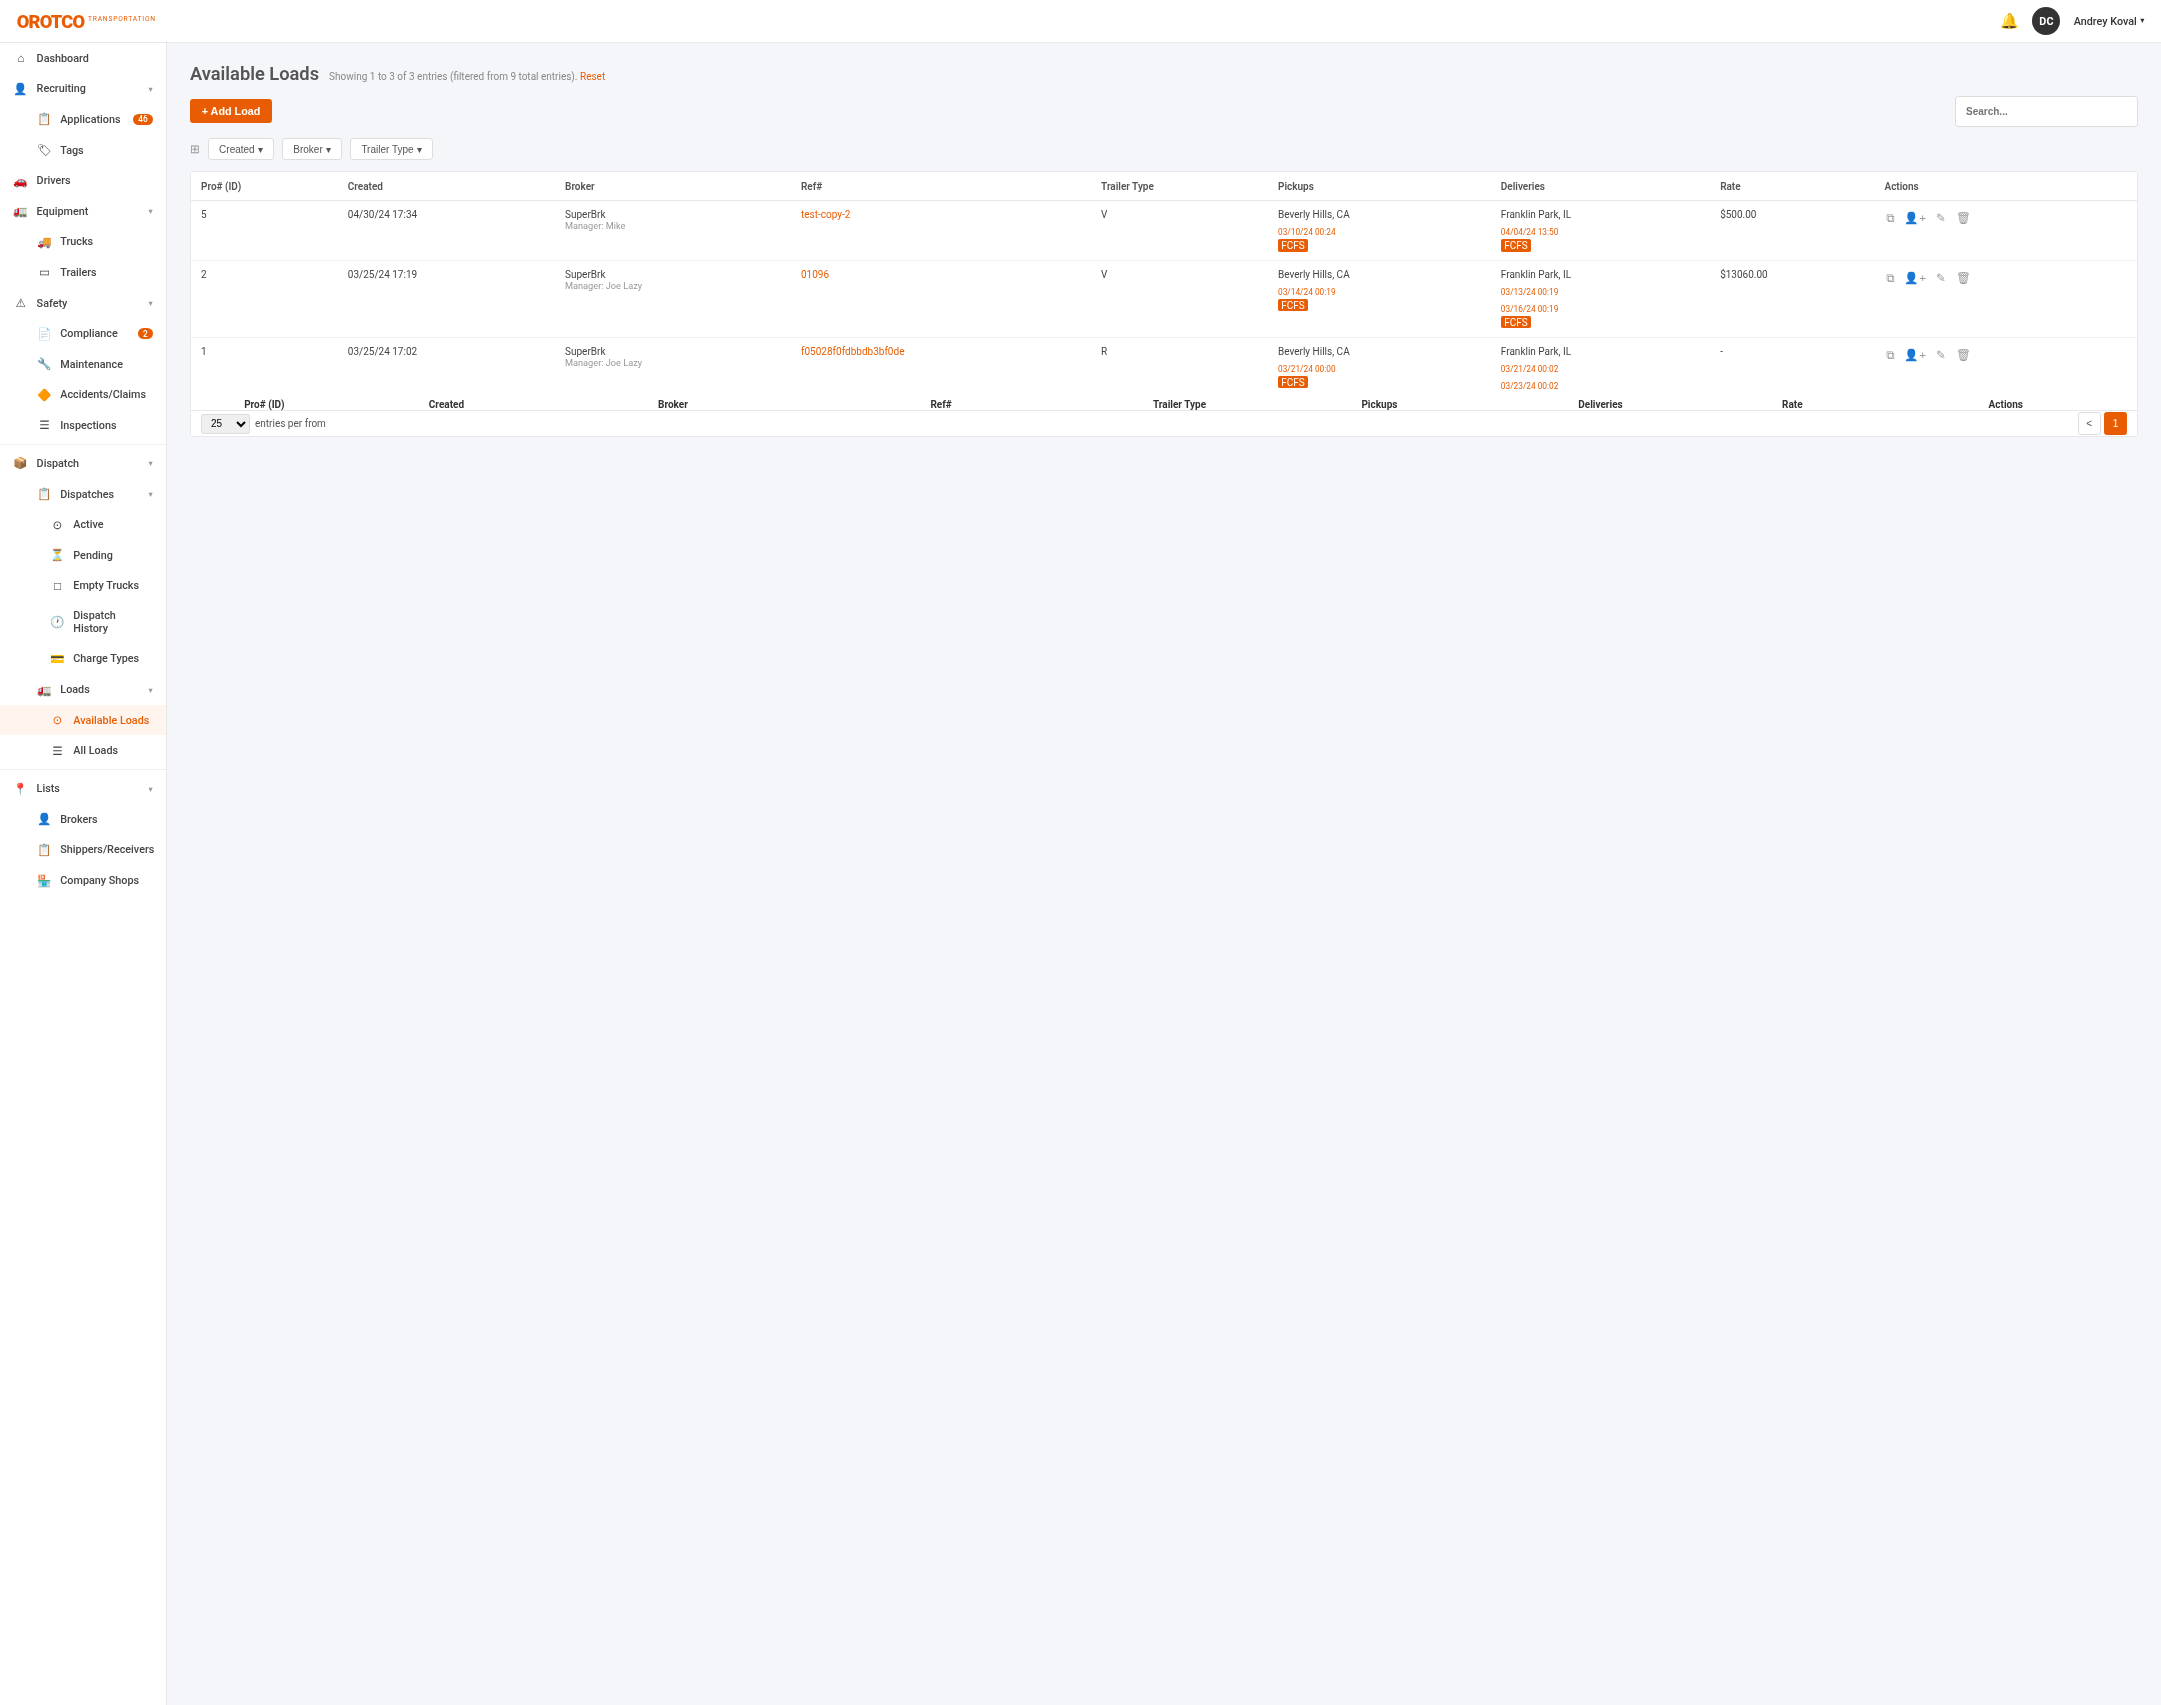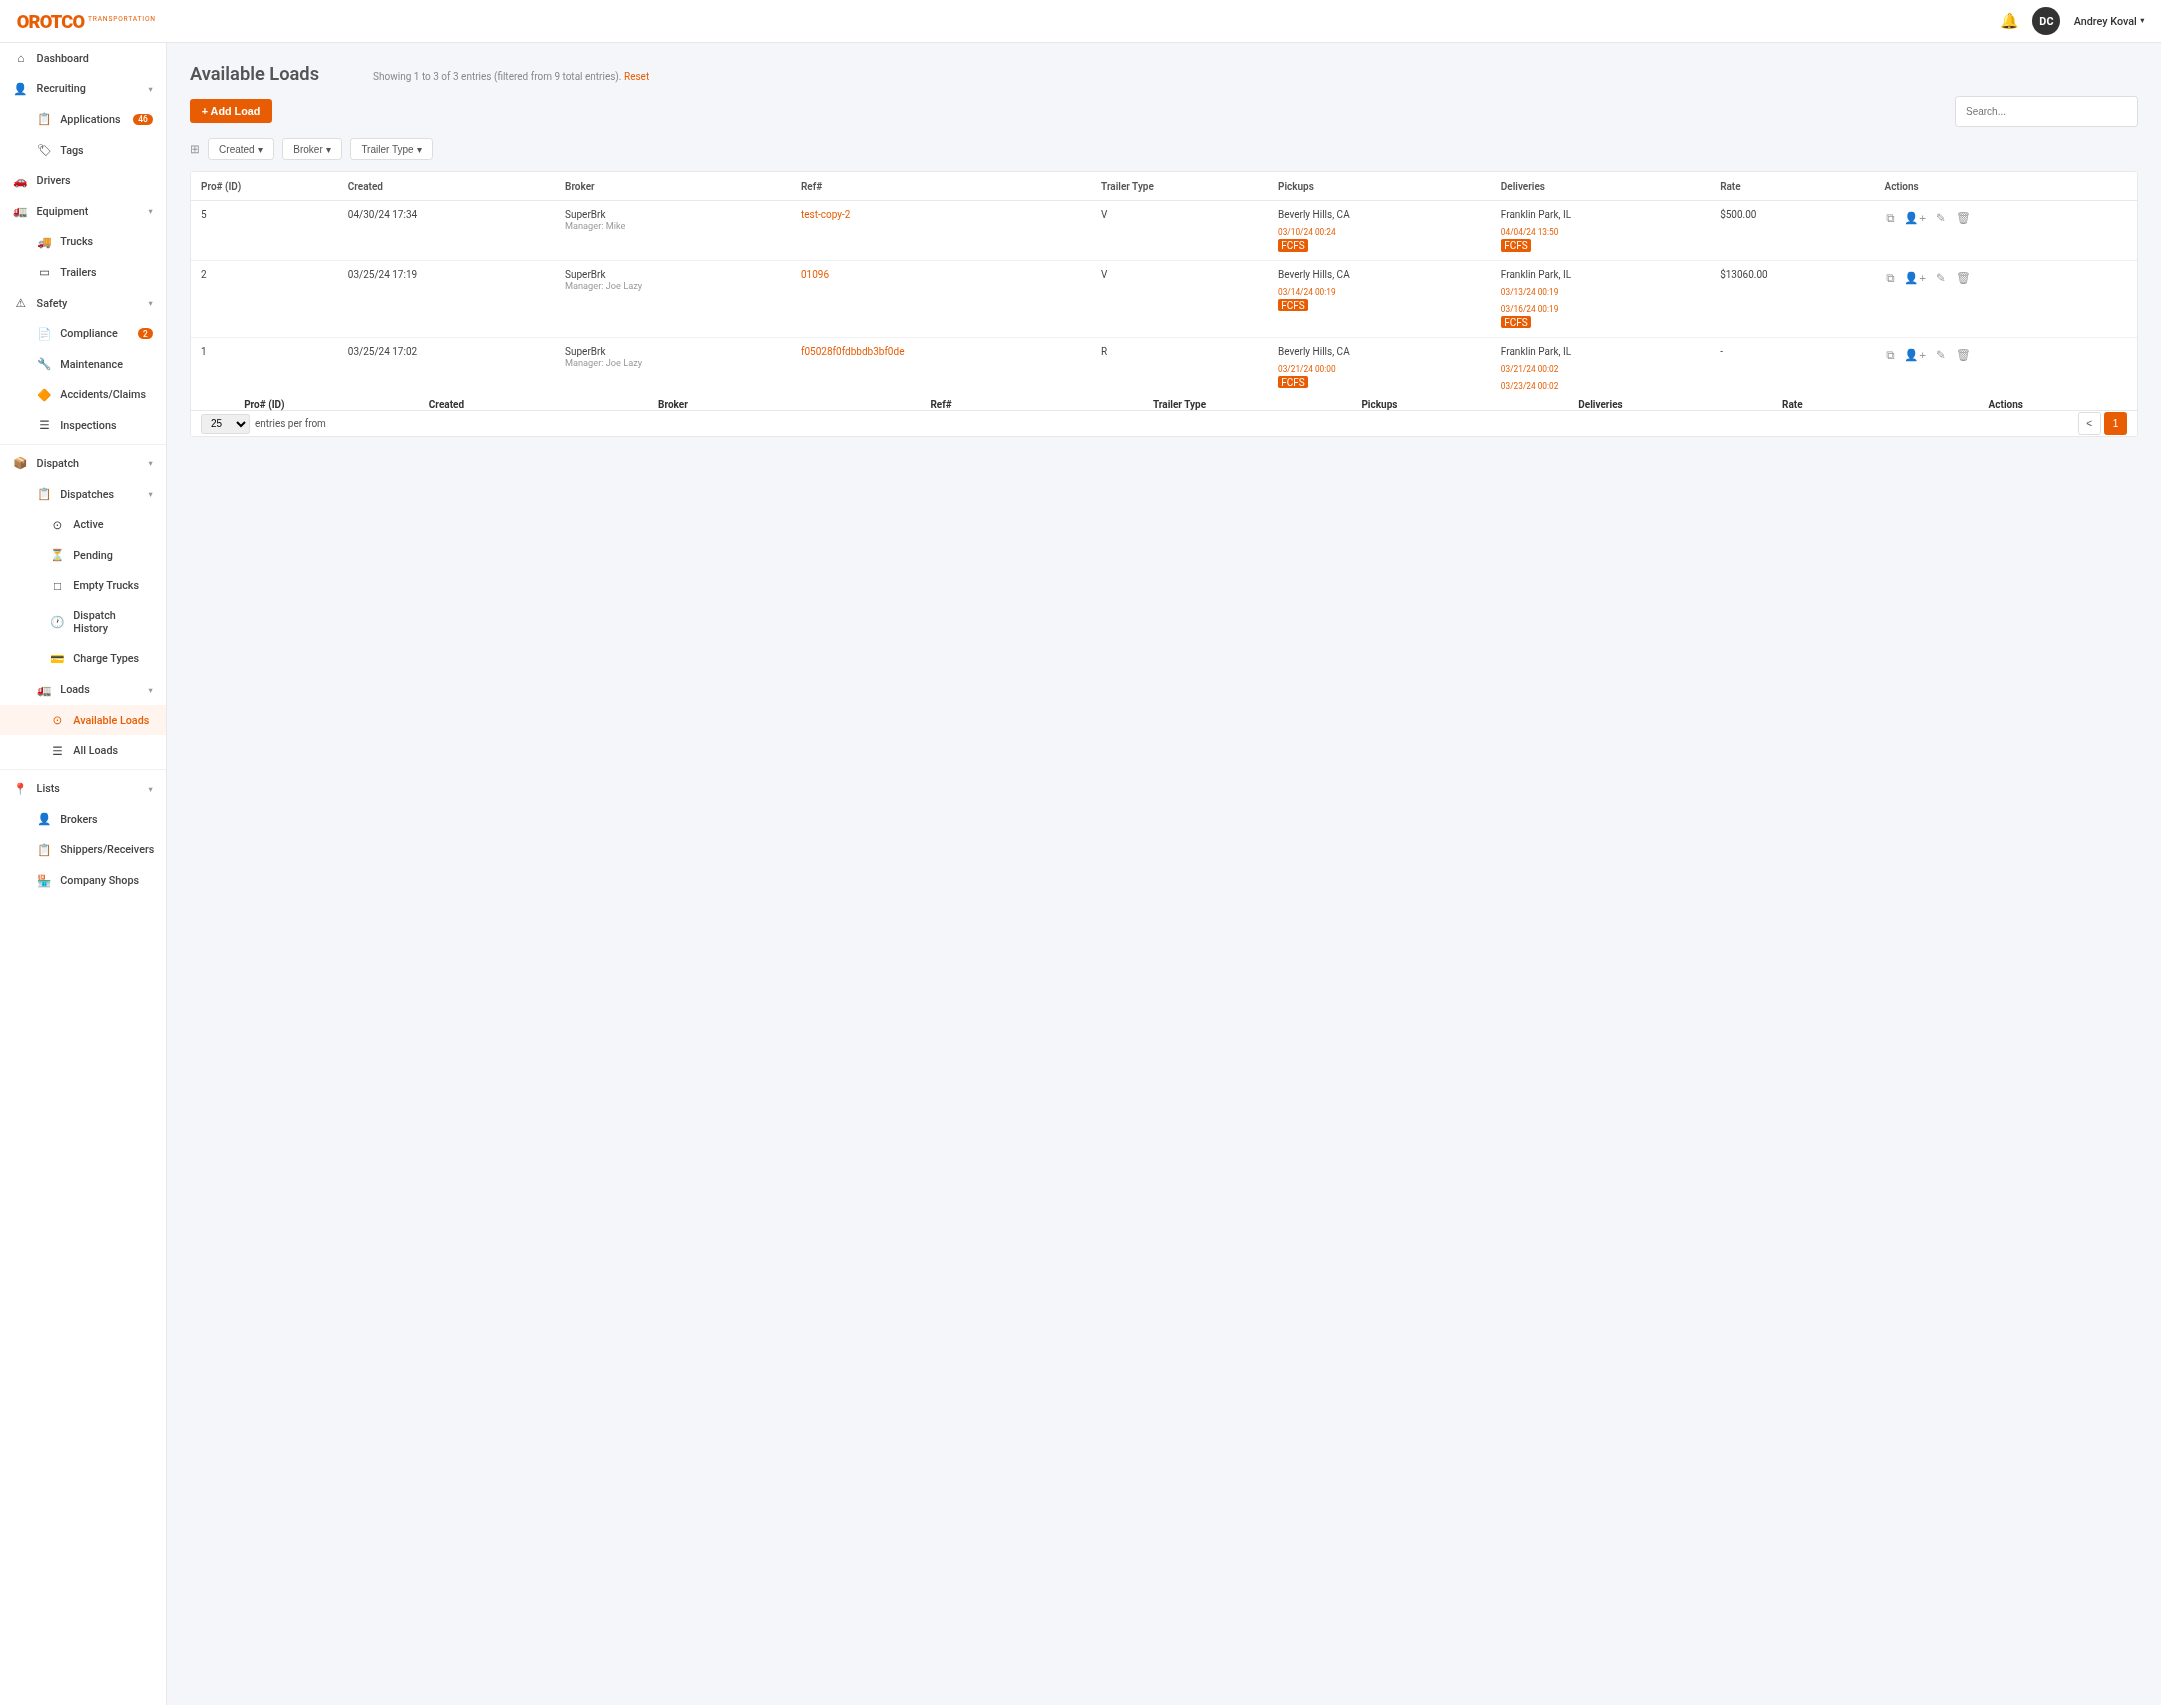--- a/index.html
+++ b/index.html
@@ -102,21 +102,20 @@
       flex-wrap: wrap;
     }
     .page-title {
       font-size: 18.3px;
       font-weight: 600;
       color: #555;
     }
     .page-subtitle {
       font-size: 10px;
       color: #888;
-      margin-left: 44px;
     }
     .page-subtitle a { color: #e85d04; cursor: pointer; text-decoration: none; }
 
     
     .toolbar {
       display: flex;
       align-items: center;
       justify-content: space-between;
       margin-bottom: 11.7px;
     }
@@ -133,20 +132,21 @@
       display: flex; align-items: center; gap: 3.3px;
     }
     .search-box {
       border: 0.8px solid #ddd;
       border-radius: 3.3px;
       padding: 9px 10px;
       font-size: 10px;
       width: 183px;
       color: #bbb;
       background: #fff;
+      font-weight: bold;
     }
 
     
     .filter-row {
       display: flex;
       align-items: center;
       gap: 8.3px;
       margin-bottom: 11.7px;
     }
     .filter-btn {

